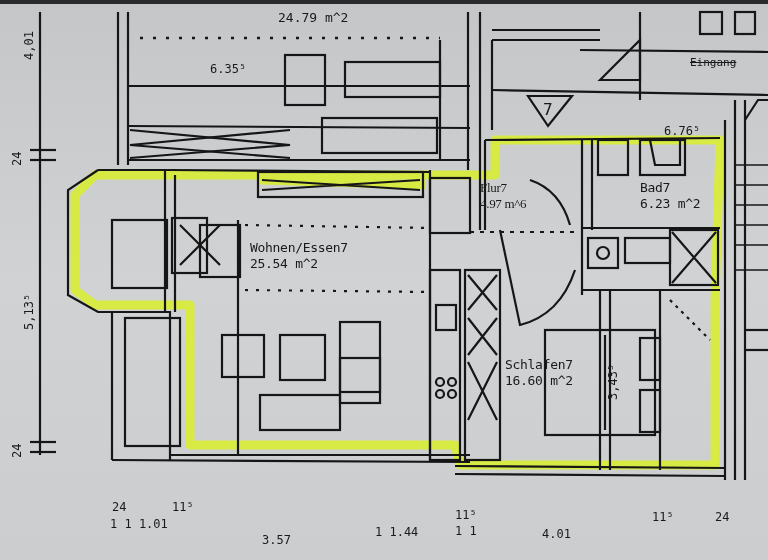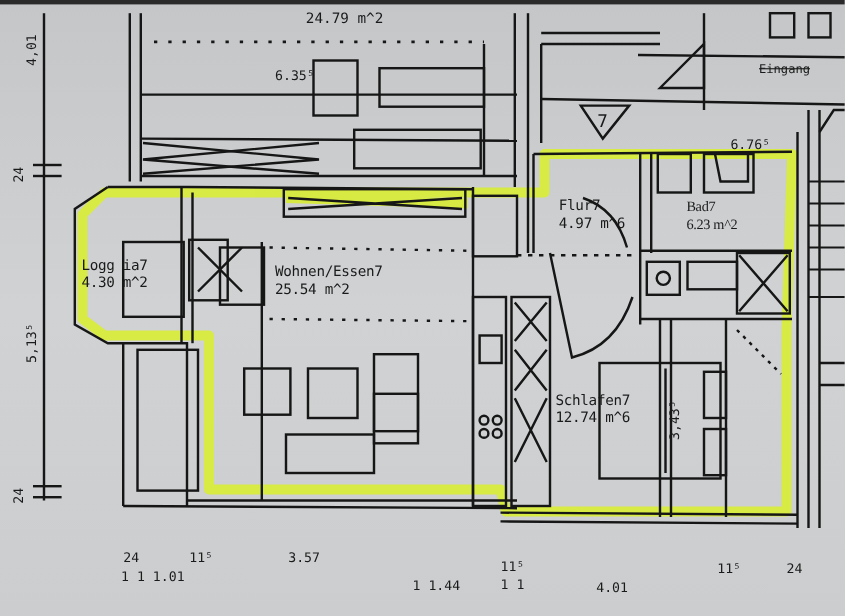--- a/index.html
+++ b/index.html
@@ -137,56 +137,52 @@
 
       <line x1="140" y1="38" x2="440" y2="38" stroke-dasharray="3 10" stroke-width="2.5"></line>
       <line x1="245" y1="225" x2="430" y2="228" stroke-dasharray="3 8"></line>
       <line x1="245" y1="290" x2="430" y2="292" stroke-dasharray="3 8"></line>
 
       <rect x="700" y="12" width="22" height="22"></rect>
       <rect x="735" y="12" width="20" height="22"></rect>
     </g>
   </svg>
 
-  <div class="lbl" style="left:74px;top:234px;">
-    <div>Logg ia7</div>
-    <div>4.30 m^2</div>
-  </div>
   <div class="lbl" style="left:250px;top:240px;">
     <div>Wohnen/Essen7</div>
     <div>25.54 m^2</div>
   </div>
-  <div class="lbl" style="left:508px;top:180px;">
+  <div class="lbl" style="left:480px;top:180px;font-family:Liberation Serif, serif;">
     <div>Flur7</div>
     <div>4.97 m^6</div>
   </div>
-  <div class="lbl" style="left:624px;top:180px;font-family:Liberation Serif, serif;">
+  <div class="lbl" style="left:640px;top:180px;">
     <div>Bad7</div>
     <div>6.23 m^2</div>
   </div>
   <div class="lbl" style="left:505px;top:357px;">
     <div>Schlafen7</div>
-    <div>12.74 m^6</div>
+    <div>16.60 m^2</div>
   </div>
 
   <div class="dim" style="left:278px;top:10px;font-size:13px;">24.79 m^2</div>
-  <div class="dim" style="left:210px;top:62px;margin-left:40px;">6.35⁵</div>
+  <div class="dim" style="left:210px;top:62px;">6.35⁵</div>
   <div class="dim" style="left:664px;top:76px;margin-top:48px;">6.76⁵</div>
   <div class="dim" style="left:690px;top:56px;font-size:11px;text-decoration:line-through;text-align:center;">Eingang</div>
   <div class="dim" style="left:543px;top:100px;font-size:16px;">7</div>
 
   <div class="dim vert" style="left:22px;top:60px;">4,01</div>
   <div class="dim vert" style="left:22px;top:330px;">5,13⁵</div>
   <div class="dim vert" style="left:10px;top:166px;">24</div>
   <div class="dim vert" style="left:10px;top:458px;">24</div>
   <div class="dim vert" style="left:606px;top:400px;">3,43⁵</div>
 
   <div class="dim" style="left:112px;top:500px;">24</div>
   <div class="dim" style="left:110px;top:517px;">1 1 1.01</div>
   <div class="dim" style="left:172px;top:500px;">11⁵</div>
-  <div class="dim" style="left:262px;top:500px;">3.57</div>
+  <div class="dim" style="left:262px;top:533px;">3.57</div>
   <div class="dim" style="left:375px;top:525px;">1 1.44</div>
   <div class="dim" style="left:455px;top:508px;">11⁵</div>
   <div class="dim" style="left:455px;top:524px;">1 1</div>
   <div class="dim" style="left:542px;top:527px;">4.01</div>
   <div class="dim" style="left:652px;top:510px;">11⁵</div>
   <div class="dim" style="left:715px;top:510px;">24</div>
 </div>
 
 </body></html>

